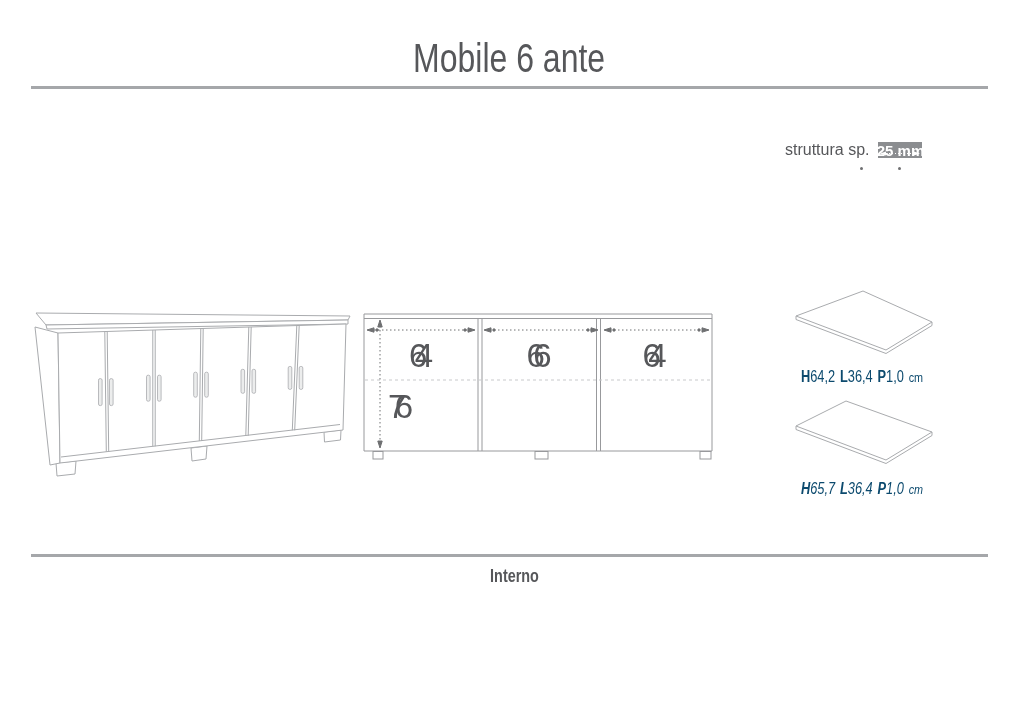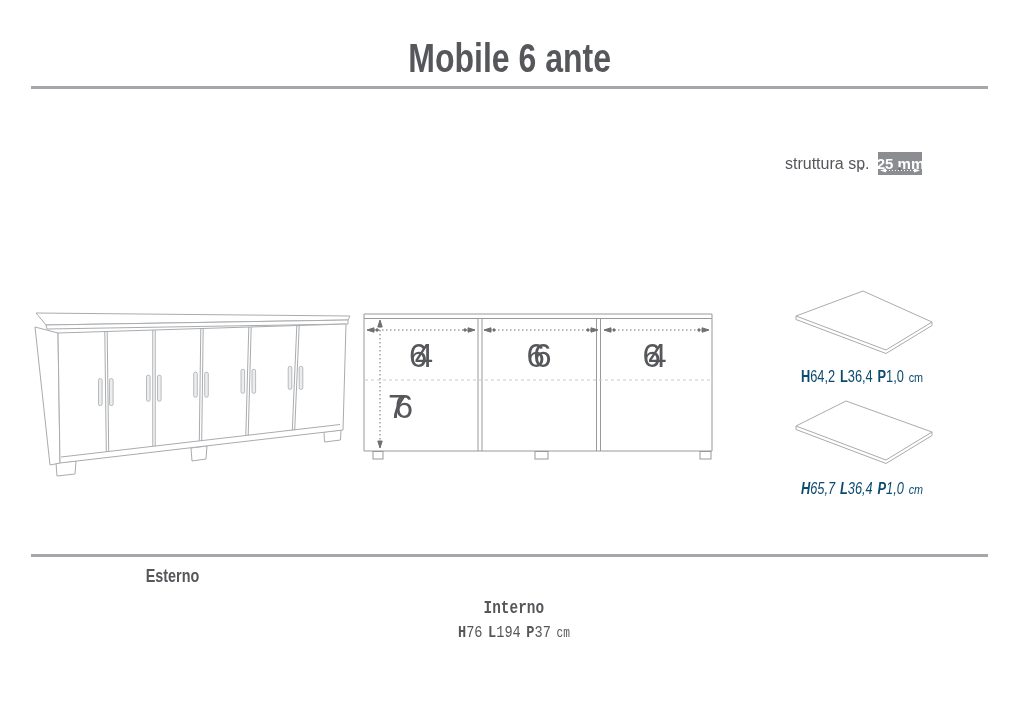--- a/index.html
+++ b/index.html
@@ -2,27 +2,27 @@
 <html><head>
 <meta charset="utf-8">
 <style>
   html,body{margin:0;padding:0;background:#ffffff;}
   .page{position:relative;width:1024px;height:724px;background:#ffffff;overflow:hidden;
         font-family:"Liberation Sans",sans-serif;color:#56575a;}
   .abs{position:absolute;}
   .sx{display:inline-block;transform:scaleX(.8);}
   .ox-l{transform-origin:left center;}
   .ox-c{transform-origin:center center;}
-  .title{left:31px;top:36px;width:957px;text-align:center;font-size:40px;font-weight:bold;
+  .title{left:31px;top:36px;width:957px;text-align:center;font-size:40px;font-weight:normal;
          color:#56575a;white-space:nowrap;}
   .rule{left:31px;width:957px;height:3px;background:#a5a7aa;}
   .rule-top{top:86px;}
   .rule-bottom{top:554px;}
-  .spec-row{left:785px;top:152px;display:flex;align-items:center;font-size:16px;white-space:nowrap;text-align:right;}
-  .spec-box{position:relative;margin-left:9px;width:44px;height:23px;background:#8b8d90;
+  .spec-row{left:785px;top:141px;display:flex;align-items:center;font-size:16px;white-space:nowrap;text-align:right;}
+  .spec-box{position:relative;margin-left:9px;width:44px;height:16px;background:#8b8d90;
             display:flex;align-items:center;justify-content:center;}
   .spec-box .val{color:#ffffff;font-weight:bold;font-size:15px;}
   .spec-box svg{position:absolute;left:0;bottom:1px;}
   .dot{position:absolute;width:3px;height:3px;border-radius:50%;background:#6f7072;}
   .note{left:785px;top:203px;font-size:15.5px;white-space:nowrap;}
   .dimtext{font-size:16px;white-space:nowrap;color:#0c4a6e;}
   .dimtext b{font-weight:bold;}
   .dimtext .seg{margin-right:6px;}
   .dimtext .unit{font-size:13.5px;}
   .legend-block{text-align:center;white-space:nowrap;}
@@ -177,25 +177,19 @@
   </svg>
   <div class="abs dimtext" style="left:801px;top:480px;font-style:italic;">
     <span class="sx ox-l">
       <span class="seg"><b>H</b><span>65,7</span></span><span class="seg"><b>L</b><span>36,4</span></span><span class="seg"><b>P</b><span>1,0</span></span><span class="unit">cm</span>
     </span>
   </div>
 
   <div class="abs rule rule-bottom"></div>
 
   <div class="abs legend-block" style="left:60px;top:566px;width:226px;">
-    <div class="heading"><span class="sx ox-c">Esterno</span></div>
   </div>
 
-  <div class="abs legend-block" style="left:407px;top:598px;width:214px;font-family:Liberation Mono, monospace;">
+  <div class="abs legend-block" style="left:407px;top:566px;width:214px;">
     <div class="heading"><span class="sx ox-c">Interno</span></div>
-    <div class="dims">
-      <span class="sx ox-c">
-        <span class="seg"><b>H</b><span>76</span></span><span class="seg"><b>L</b><span>194</span></span><span class="seg"><b>P</b><span>37</span></span><span class="unit">cm</span>
-      </span>
-    </div>
   </div>
 
 </div>
 
 </body></html>

